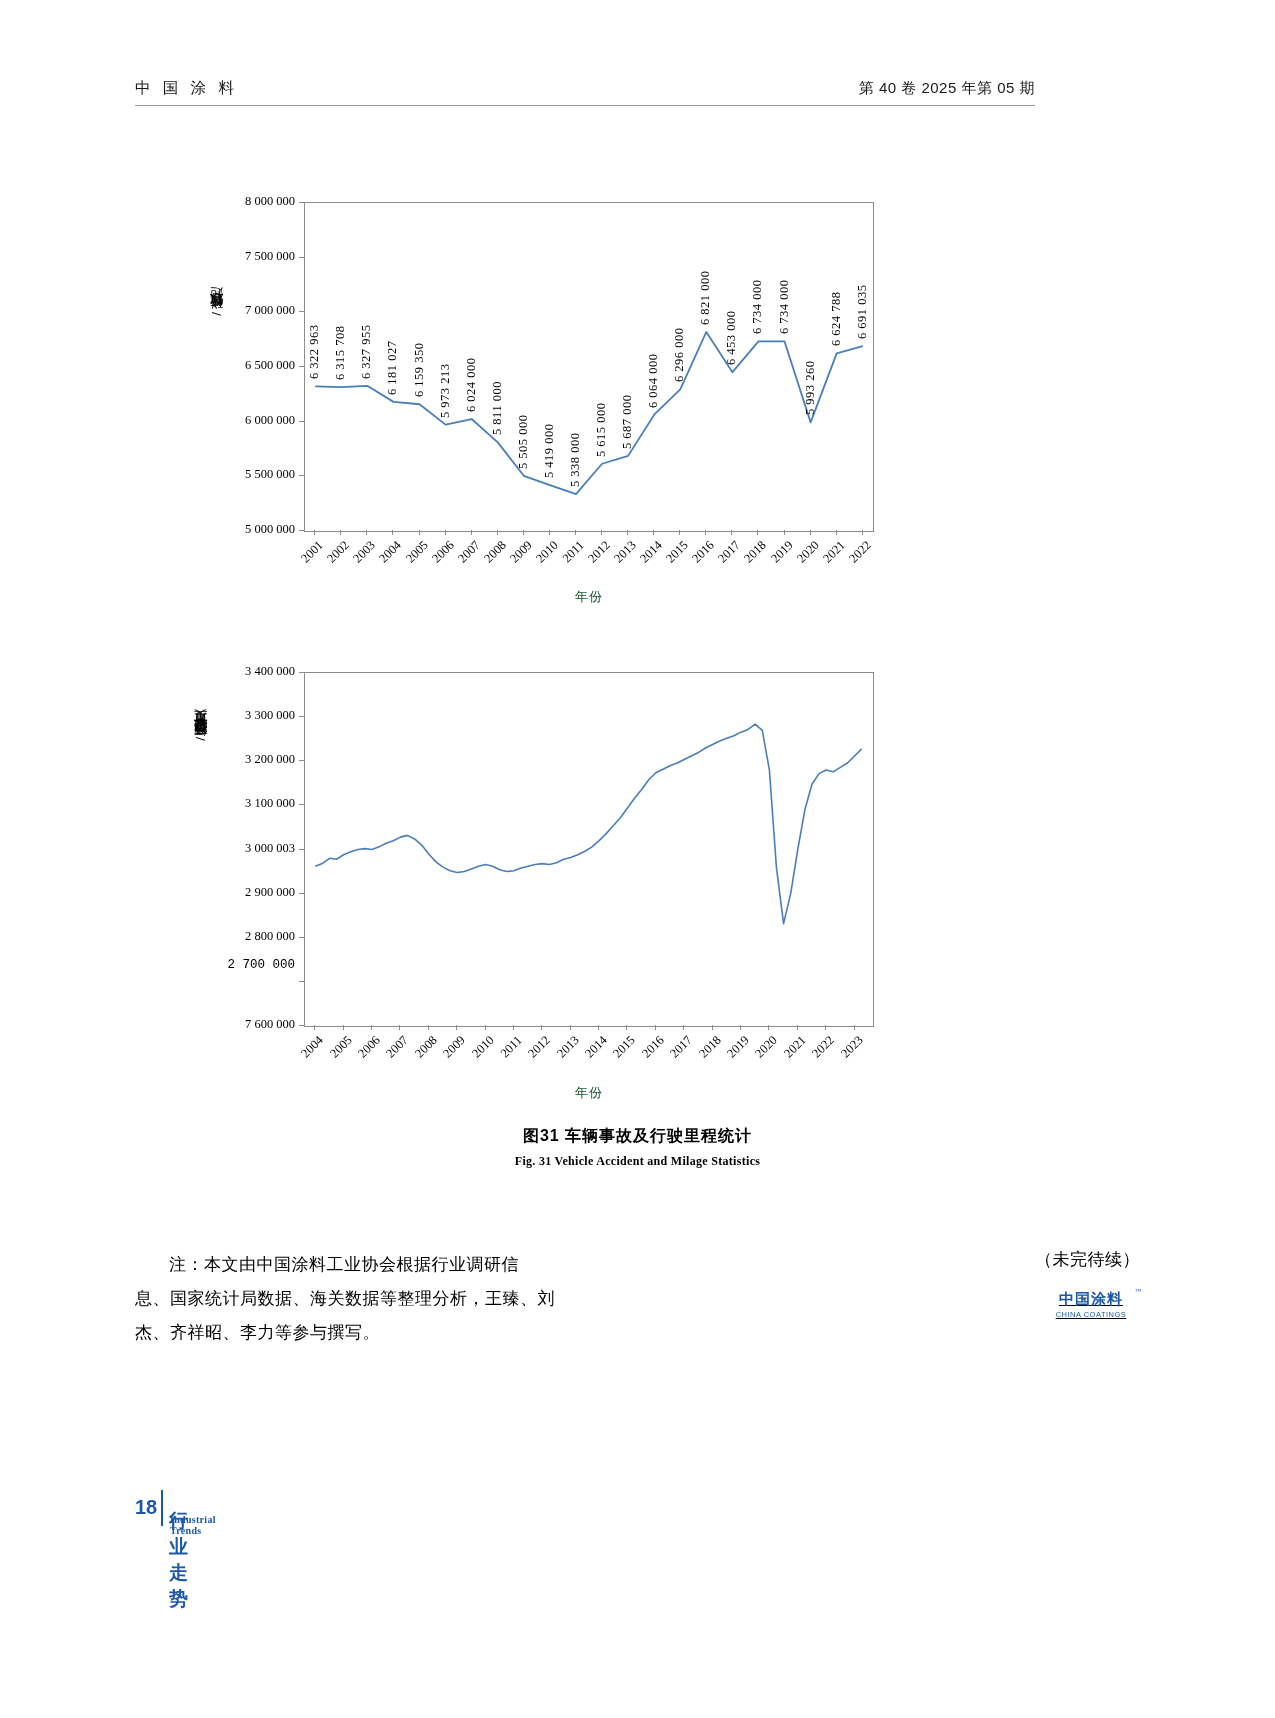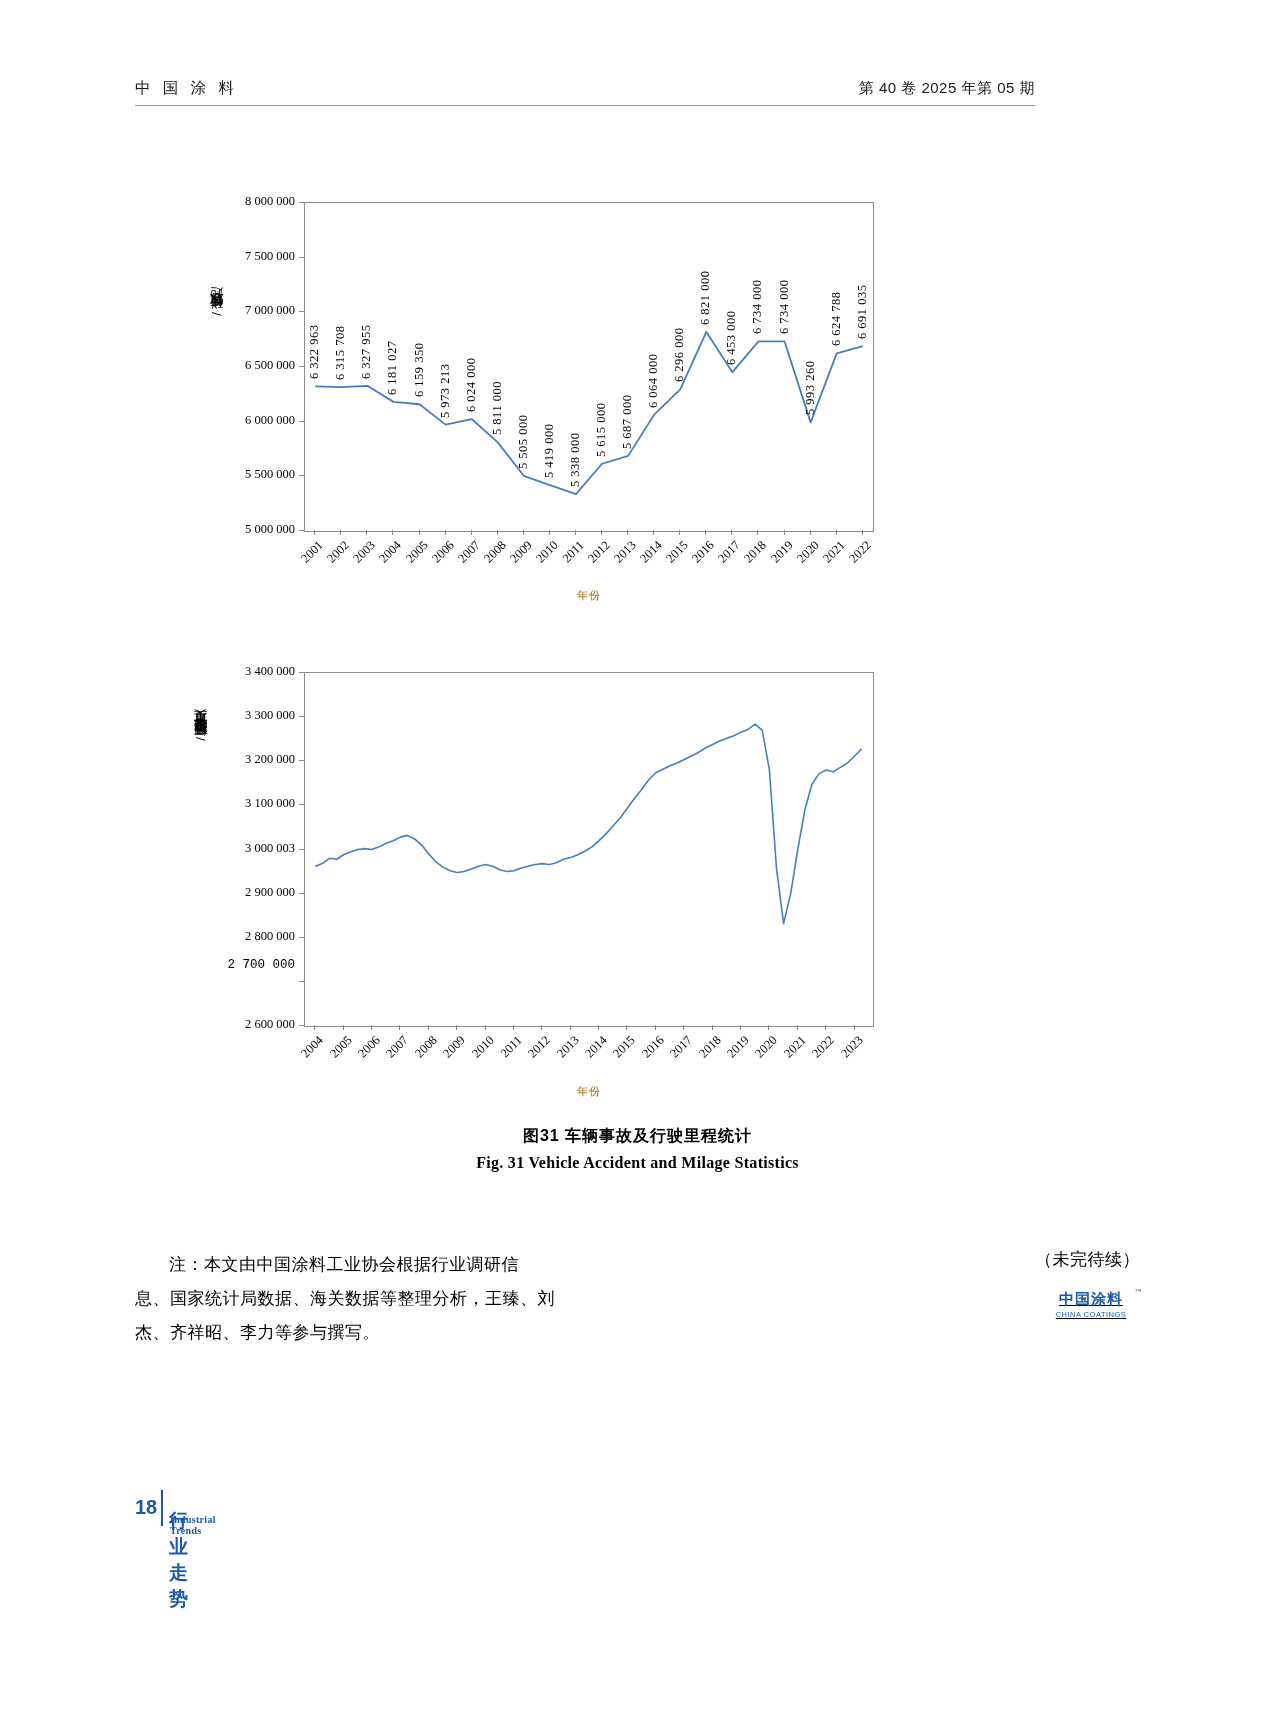--- a/index.html
+++ b/index.html
@@ -73,23 +73,23 @@
     font-size: 13.5px;
     writing-mode: vertical-rl;
     transform: rotate(180deg);
     letter-spacing: 1px;
     white-space: nowrap;
     color: #000;
   }
   .axis-label-x {
     position: absolute;
     font-family: Liberation Sans, sans-serif;
-    font-size: 11px;
+    font-size: 13px;
     letter-spacing: 1px;
-    color: #a16207;
+    color: #14532d;
     text-align: center;
   }
   .ytick {
     position: absolute;
     font-family: "Liberation Serif", serif;
     font-size: 12.5px;
     text-align: right;
     white-space: nowrap;
     color: #000;
   }
@@ -136,21 +136,21 @@
     font-size: 16px;
     letter-spacing: 1px;
     color: #000;
   }
   .caption-en {
     position: absolute;
     width: 1275px;
     text-align: center;
     font-family: "Liberation Serif", serif;
     font-weight: bold;
-    font-size: 16px;
+    font-size: 12px;
     letter-spacing: 0.3px;
     color: #000;
   }
 
   
   .note {
     position: absolute;
     left: 135px;
     top: 1248px;
     width: 470px;
@@ -357,21 +357,21 @@
   </div>
 
   <div class="chart-wrap" id="chart2" style="left:200px; top:660px; width:700px; height:440px;">
     <div class="axis-label-y" id="c2-ylabel" style="left:-8px; top:72px;">车辆行驶总里程/百万英里</div>
     <div class="plot" id="c2-plot" style="left:104px; top:12px; width:570px; height:355px;">
       <svg id="c2-svg" width="568" height="353" viewBox="0 0 568 353" preserveAspectRatio="none" style="position:absolute; left:0; top:0;">
           <polyline points="10.22,193.27 17.32,190.62 24.42,185.33 31.51,186.21 38.61,181.80 45.71,178.71 52.80,176.50 59.90,175.62 66.99,176.50 74.09,173.85 81.19,170.32 88.28,167.67 95.38,164.14 102.48,162.38 109.57,165.91 116.67,172.09 123.76,180.91 130.86,188.85 137.96,194.15 145.05,197.68 152.15,199.44 159.25,198.56 166.34,195.91 173.44,193.27 180.54,191.50 187.63,193.27 194.73,196.80 201.82,198.56 208.92,197.68 216.02,195.03 223.11,193.27 230.21,191.50 237.31,190.62 244.40,191.50 251.50,189.74 258.59,186.21 265.69,184.44 272.79,181.80 279.88,178.27 286.98,173.85 294.08,167.67 301.17,160.61 308.27,152.67 315.37,144.73 322.46,135.02 329.56,125.31 336.65,116.49 343.75,106.78 350.85,99.72 357.94,96.19 365.04,92.66 372.14,90.01 379.23,86.49 386.33,82.95 393.42,79.43 400.52,75.01 407.62,71.48 414.71,67.95 421.81,65.31 428.91,62.66 436.00,59.13 443.10,56.48 450.20,51.19 457.29,57.36 464.39,97.08 471.48,195.03 478.58,250.63 485.68,220.63 492.77,176.50 499.87,136.79 506.97,111.19 514.06,100.61 521.16,97.08 528.25,98.84 535.35,94.43 542.45,90.01 549.54,82.95 556.64,75.89" fill="none" stroke="#4a7ebb" stroke-width="1.6" stroke-linejoin="round"></polyline>
         </svg>
     </div>
     <div id="c2-yticks">
-        <div class="ytick" style="left: 0px; width: 95px; top: 357px;">2 600 000</div>
+        <div class="ytick" style="left: 0px; width: 95px; top: 357px;">7 600 000</div>
         <div class="ytick-mark" style="left: 99px; top: 365px;"></div>
         <div class="ytick" style="left: 0px; width: 95px; top: 298px; font-family: Liberation Mono, monospace;">2 700 000</div>
         <div class="ytick-mark" style="left: 99px; top: 320.875px;"></div>
         <div class="ytick" style="left: 0px; width: 95px; top: 268.75px;">2 800 000</div>
         <div class="ytick-mark" style="left: 99px; top: 276.75px;"></div>
         <div class="ytick" style="left: 0px; width: 95px; top: 224.625px;">2 900 000</div>
         <div class="ytick-mark" style="left: 99px; top: 232.625px;"></div>
         <div class="ytick" style="left: 0px; width: 95px; top: 180.5px;">3 000 003</div>
         <div class="ytick-mark" style="left: 99px; top: 188.5px;"></div>
         <div class="ytick" style="left: 0px; width: 95px; top: 136.375px;">3 100 000</div>

